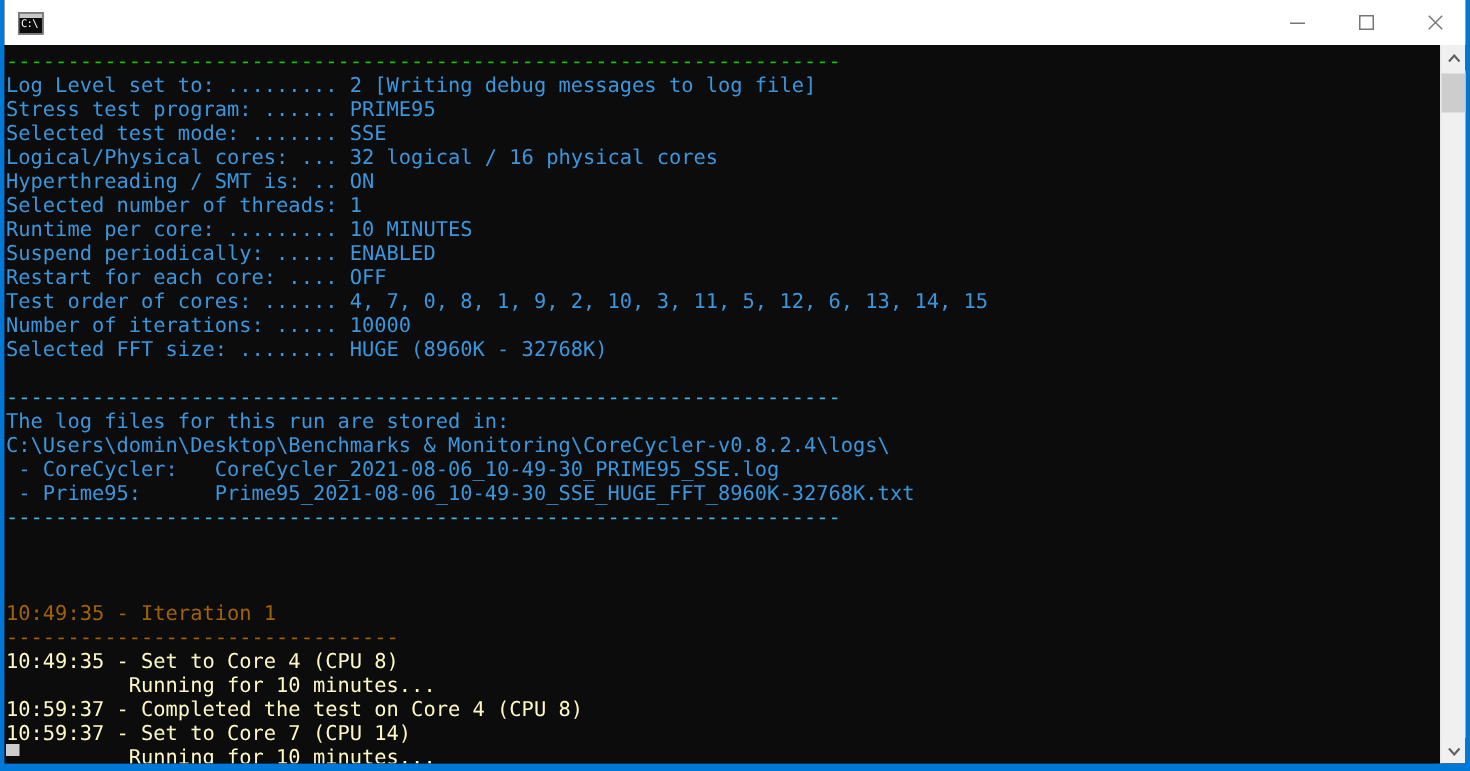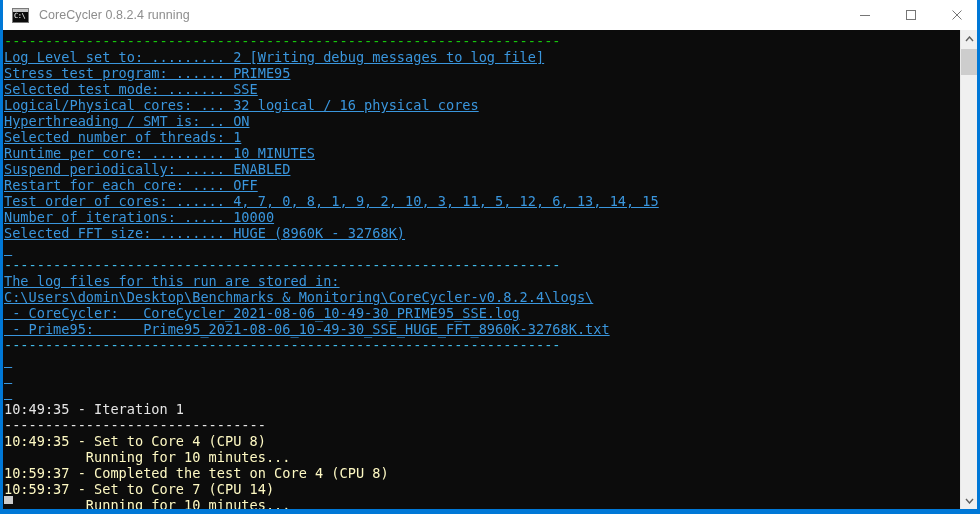--- a/index.html
+++ b/index.html
@@ -113,22 +113,22 @@
     font-family: "DejaVu Sans Mono", monospace;
     font-size: 13.6px;
     line-height: 16px;
     white-space: pre;
     letter-spacing: 0px;
     padding-top: 3px;
     padding-left: 1px;
   }
   .line { height: 16px; white-space: pre; }
   .c-green  { color: #16c60c; }
-  .c-cyan   { color: #3a96dd; text-decoration: underline; }
-  .c-yellow { color: #e5e5e5; }
+  .c-cyan   { color: #3a96dd; }
+  .c-yellow { color: #a16207; }
   .c-white  { color: #fef9c3; }
   .c-dash-cyan { color: #41b9e8; }
 
   
   #caret {
     position: absolute;
     left: 1px;
     top: 466px;
     width: 9px;
     height: 8px;
@@ -177,21 +177,20 @@
 <body>
 
 <div id="window">
 
   <div id="titlebar">
     <div id="titlebar-left">
       <span class="win-icon">
         <span class="bar"></span>
         <span class="prompt">C:\</span>
       </span>
-      <span id="window-title">CoreCycler 0.8.2.4 running</span>
     </div>
     <div id="titlebar-buttons">
       <div class="tb-btn" title="Minimize">
         <svg width="12" height="12" viewBox="0 0 12 12">
           <line class="tb-glyph-line" x1="1" y1="6.5" x2="11" y2="6.5"></line>
         </svg>
       </div>
       <div class="tb-btn" title="Maximize">
         <svg width="12" height="12" viewBox="0 0 12 12">
           <rect x="1.5" y="1.5" width="9" height="9" fill="none" class="tb-glyph-line"></rect>

